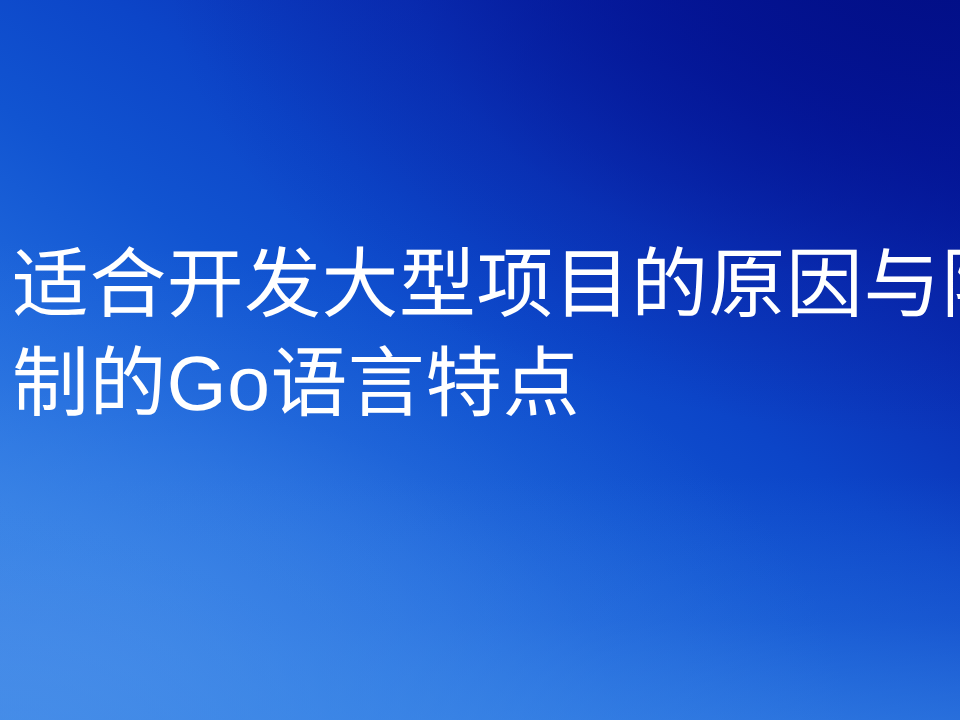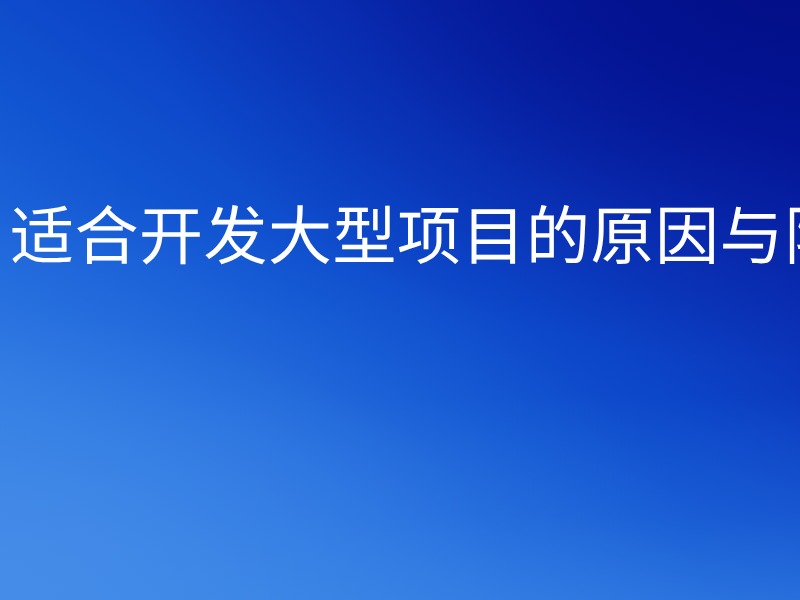--- a/index.html
+++ b/index.html
@@ -104,15 +104,16 @@
 
 <div class="stage">
 
   <div class="bg-gradient"></div>
   <div class="bg-wash-tr"></div>
   <div class="bg-wash-bl"></div>
   <div class="bg-wash-bottom"></div>
 
   <div class="title-block">
     <span class="title-line">适合开发大型项目的原因与限</span>
+    <span class="title-line">制的Go语言特点</span>
   </div>
 
 </div>
 
 </body></html>

